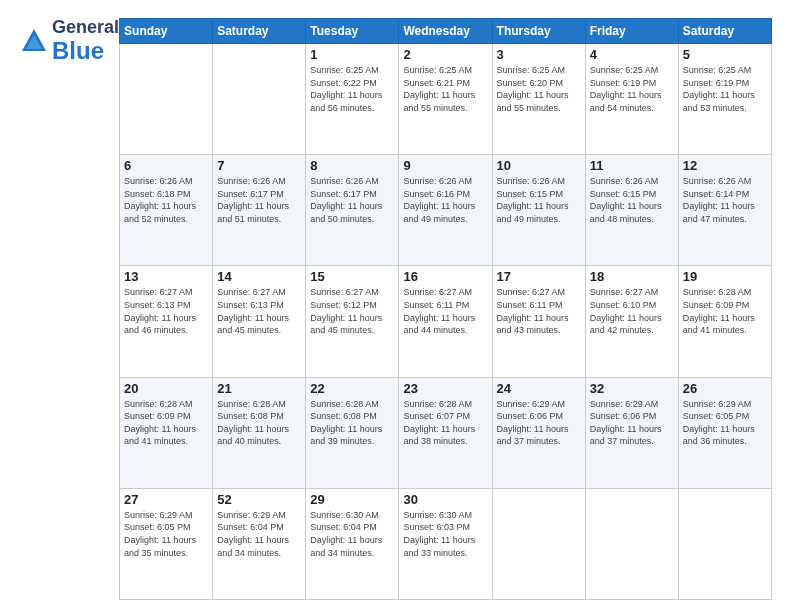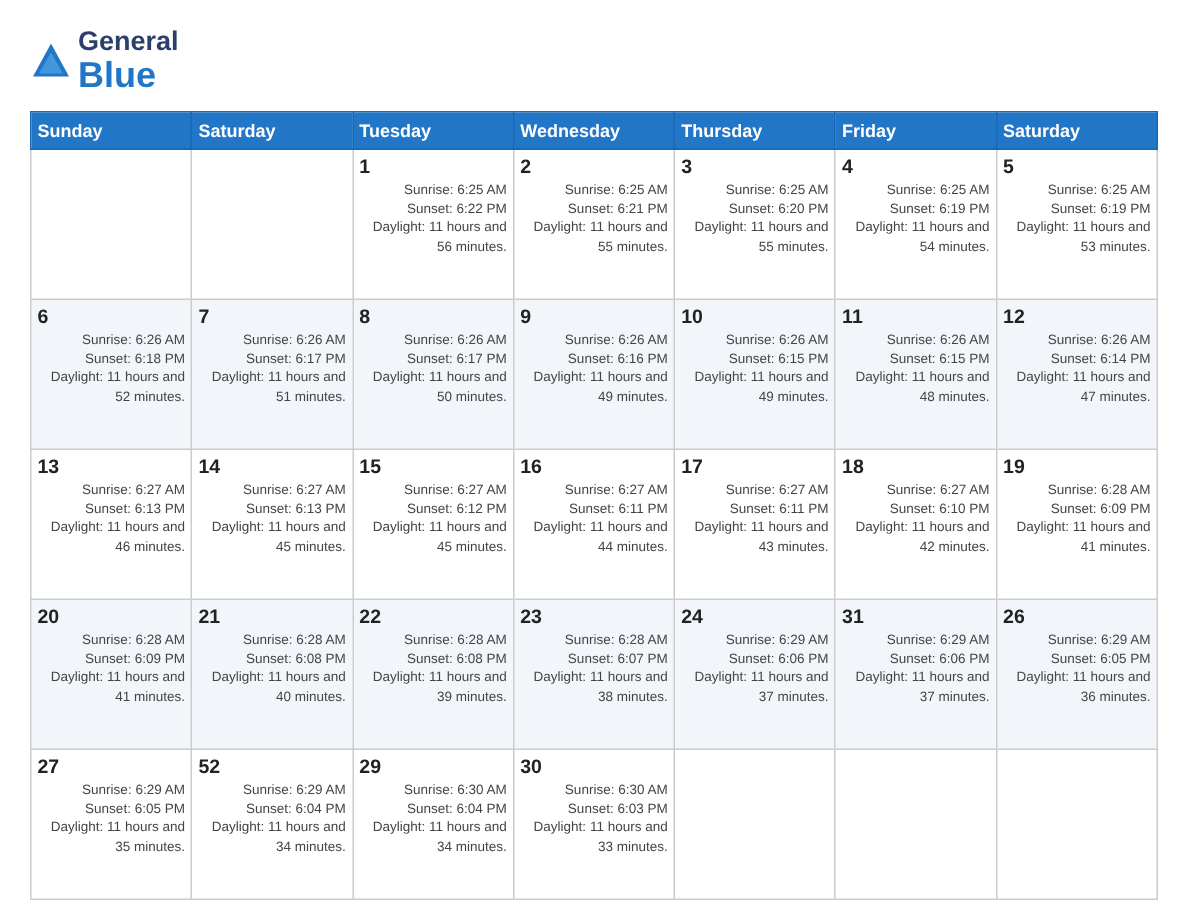--- a/index.html
+++ b/index.html
@@ -8,21 +8,21 @@
       background: #fff;
       width: 792px;
       height: 612px;
       overflow: hidden;
     }
     .page {
       width: 792px;
       height: 612px;
       padding: 18px 20px 12px 20px;
       display: flex;
-      flex-direction: column;
+      flex-direction: row;
     }
     .header {
       display: flex;
       justify-content: space-between;
       align-items: flex-start;
       margin-bottom: 10px;
     }
     .logo {
       display: flex;
       align-items: center;
@@ -88,21 +88,20 @@
       font-size: 13px;
       font-weight: bold;
       color: #222;
       display: block;
       margin-bottom: 2px;
     }
     .day-info {
       font-size: 9px;
       color: #444;
       line-height: 1.4;
-      text-align: right;
     }
     .empty-cell {
       background: #f9f9f9;
     }
     tr:nth-child(even) td {
       background-color: #f2f6fb;
     }
     tr:nth-child(odd) td {
       background-color: #fff;
     }
@@ -241,21 +240,21 @@
           </td>
           <td>
             <span class="day-num">23</span>
             <div class="day-info">Sunrise: 6:28 AM<br>Sunset: 6:07 PM<br>Daylight: 11 hours and 38 minutes.</div>
           </td>
           <td>
             <span class="day-num">24</span>
             <div class="day-info">Sunrise: 6:29 AM<br>Sunset: 6:06 PM<br>Daylight: 11 hours and 37 minutes.</div>
           </td>
           <td>
-            <span class="day-num">31</span>
+            <span class="day-num">32</span>
             <div class="day-info">Sunrise: 6:29 AM<br>Sunset: 6:06 PM<br>Daylight: 11 hours and 37 minutes.</div>
           </td>
           <td>
             <span class="day-num">26</span>
             <div class="day-info">Sunrise: 6:29 AM<br>Sunset: 6:05 PM<br>Daylight: 11 hours and 36 minutes.</div>
           </td>
         </tr>
         <tr>
           <td>
             <span class="day-num">27</span>

